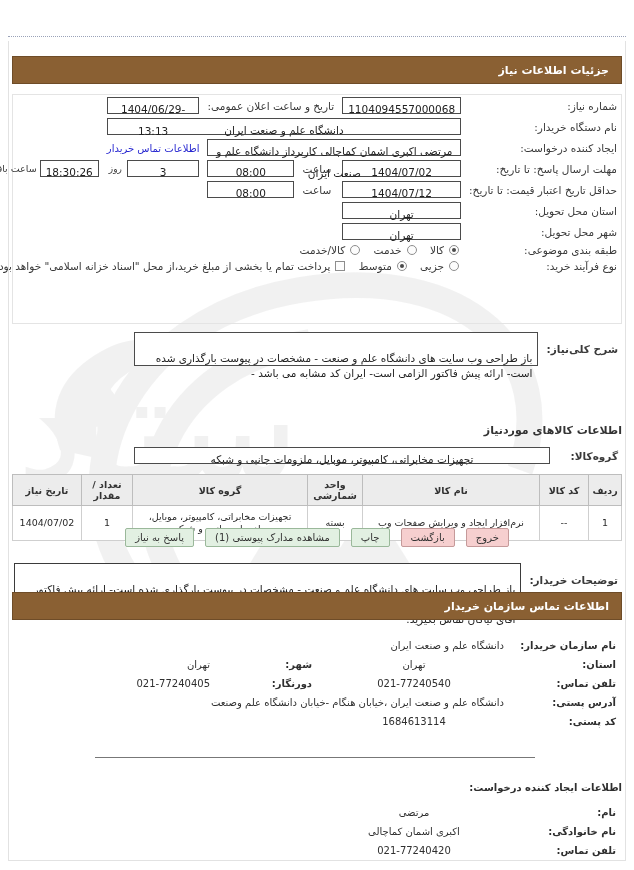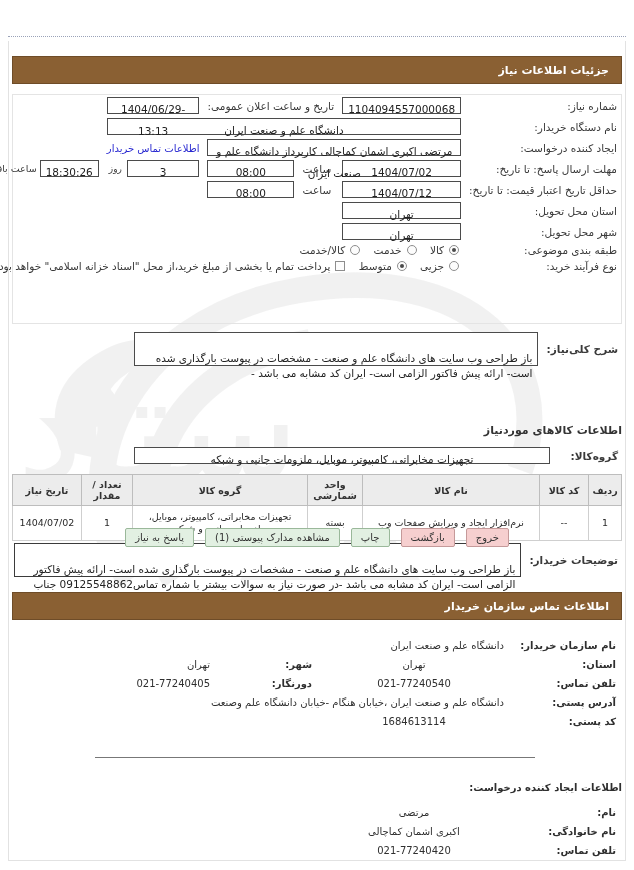--- a/index.html
+++ b/index.html
@@ -396,21 +396,21 @@
             <td>--</td>
             <td>نرم‌افزار ایجاد و ویرایش صفحات وب</td>
             <td>بسته</td>
             <td>تجهیزات مخابراتی، کامپیوتر، موبایل، ملزومات جانبی و شبکه</td>
             <td>1</td>
             <td>1404/07/02</td>
           </tr>
         </tbody>
       </table>
 
-      <table class="frm" style="margin-top:0">
+      <table class="frm" style="margin-top:20px">
         <tbody>
             <tr>
           <td class="lbl lbl-b" style="width:48px;vertical-align:middle;line-height:12px">توضیحات خریدار:</td>
           <td style="padding-left:2px">
             <span class="box tall" style="border:1px solid #3b3b3b">باز طراحی وب سایت های دانشگاه علم و صنعت - مشخصات در پیوست بارگذاری شده است- ارائه پیش فاکتور الزامی است- ایران کد مشابه می باشد -در صورت نیاز به سوالات بیشتر با شماره تماس09125548862 جناب آقای نیاکان تماس بگیرید.</span>
           </td>
         </tr>
       </tbody>
         </table>
     </div>

